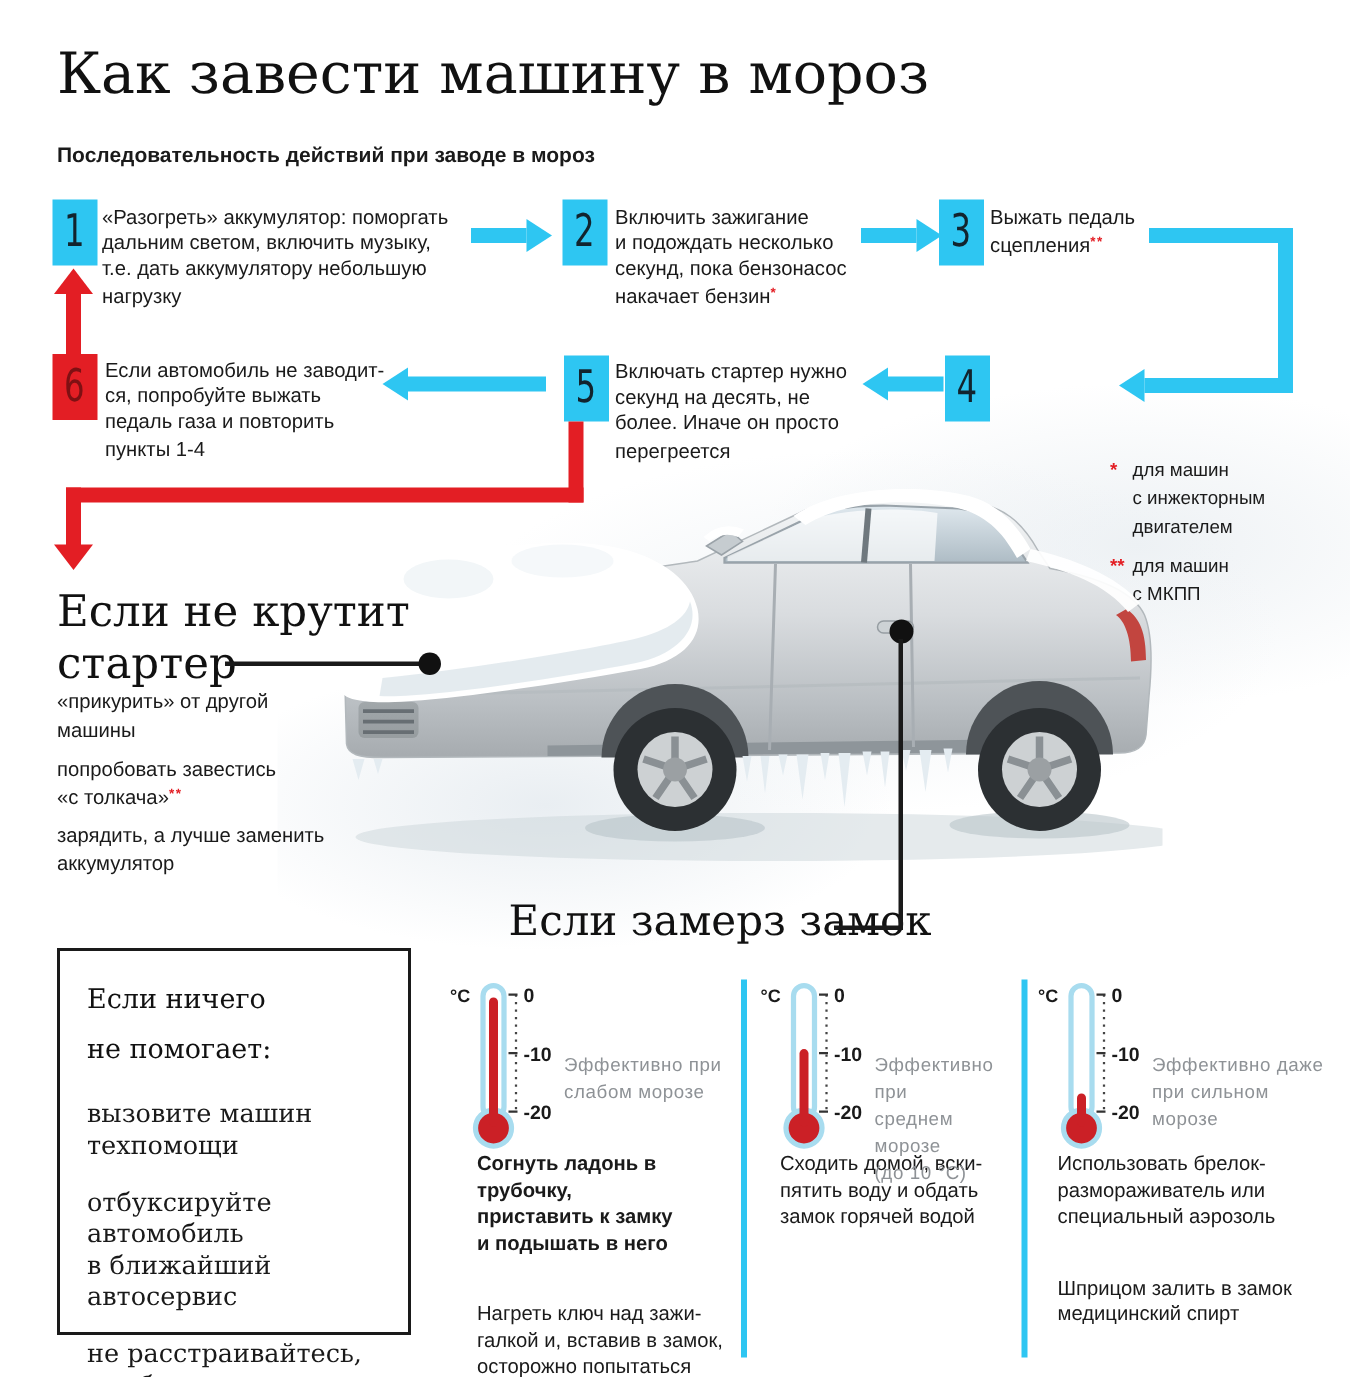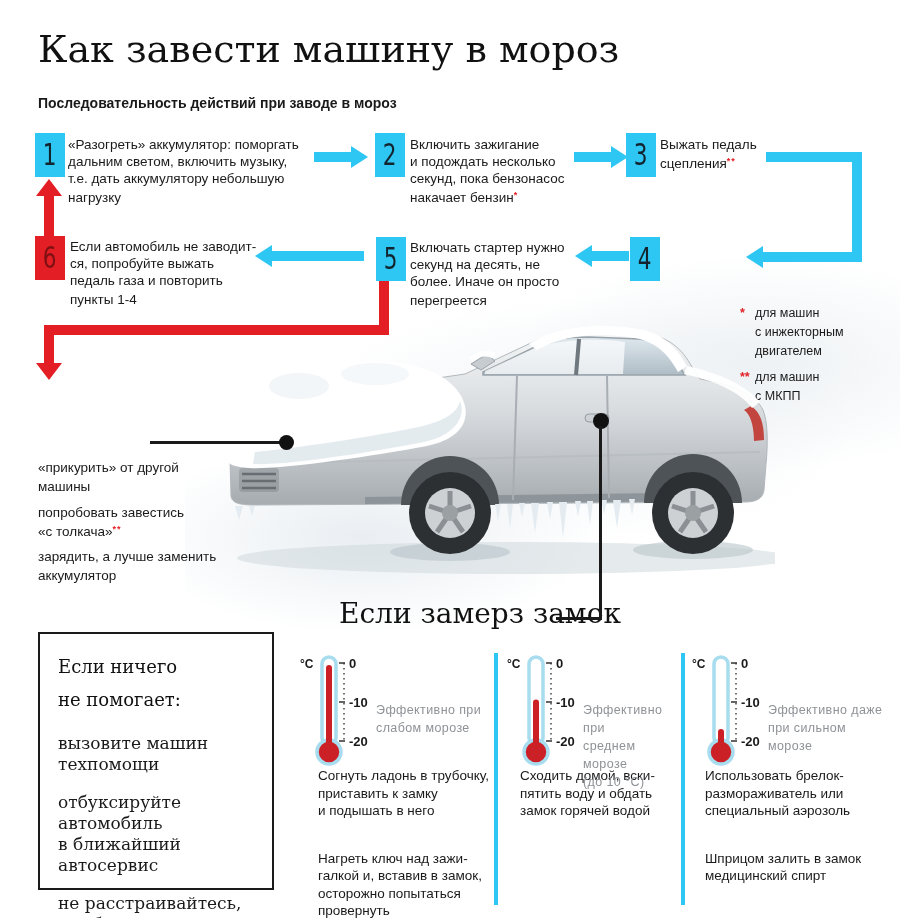--- a/index.html
+++ b/index.html
@@ -208,20 +208,22 @@
       <path d="M314,44 C340,26 390,22 428,30 C448,34 462,48 472,66 L463,72 C452,52 440,42 420,38 C388,32 348,34 322,50 Z" fill="#ffffff"></path>
       <path d="M472,66 C500,72 530,84 545,102 L537,108 C523,90 497,80 469,74 Z" fill="#ffffff" opacity="0.92"></path>
       <path d="M254,58 q12,-11 27,-5 l-4,5 q-10,-4 -19,3 z" fill="#ffffff"></path>
       <path fill="#e4ecf1" d="M280,204 l3,17 3,-17 z M292,204 l3,25 3,-25 z M304,203 l3,14 3,-14 z
             M316,203 l4,30 4,-30 z M332,202 l3,18 3,-18 z M344,202 l4,36 4,-36 z M360,201 l3,16 3,-16 z
             M372,201 l3,24 3,-24 z M386,200 l3,14 3,-14 z M398,200 l4,28 4,-28 z M414,199 l3,16 3,-16 z
             M20,206 l4,14 4,-14 z M34,206 l3,10 3,-10 z"></path>
     </g>
   </svg>
 
+  <div class="abs h-starter serif pre">Если не крутит
+стартер</div>
   <div class="abs blackline" style="left:150px;top:441px;width:137px;height:2.5px;"></div>
   <div class="abs dot" style="left:279px;top:435px;width:15px;height:15px;"></div>
 
   <div class="abs starter-item pre" style="top:459px;"><span>«прикурить» от другой
 машины</span><span class="fn-sup"></span></div>
   <div class="abs starter-item pre" style="top:504px;"><span>попробовать завестись
 «с толкача»</span><span class="fn-sup">**</span></div>
   <div class="abs starter-item pre" style="top:548px;"><span>зарядить, а лучше заменить
 аккумулятор</span><span class="fn-sup"></span></div>
 
@@ -252,21 +254,21 @@
         <rect class="merc" x="26" y="10.000000000000004" width="6" height="86" rx="3" fill="#cb2026"></rect>
         <line x1="44" y1="8" x2="44" y2="86" stroke="#444" stroke-width="1.5" stroke-dasharray="1.5 3.5"></line>
         <path d="M39,8 h6 M39,47 h6 M39,86 h6" stroke="#333" stroke-width="1.5"></path>
         <text x="49" y="13" class="t-label">0</text>
         <text x="49" y="52" class="t-label">-10</text>
         <text x="49" y="91" class="t-label">-20</text>
       </svg>
       <div class="effect pre">Эффективно при
 слабом морозе</div>
     </div>
-    <div class="tip pre" style="padding-left:18px;">Согнуть ладонь в трубочку,
+    <div class="tip pre" style="padding-left:18px;font-weight:bold;">Согнуть ладонь в трубочку,
 приставить к замку
 и подышать в него</div>
     <div class="tip pre" style="padding-left:18px;margin-top:30px;">Нагреть ключ над зажи-
 галкой и, вставив в замок,
 осторожно попытаться
 провернуть</div>
   </div>
 
   <div class="abs method" style="left:507px;width:170px;">
     <div class="therm-row">

